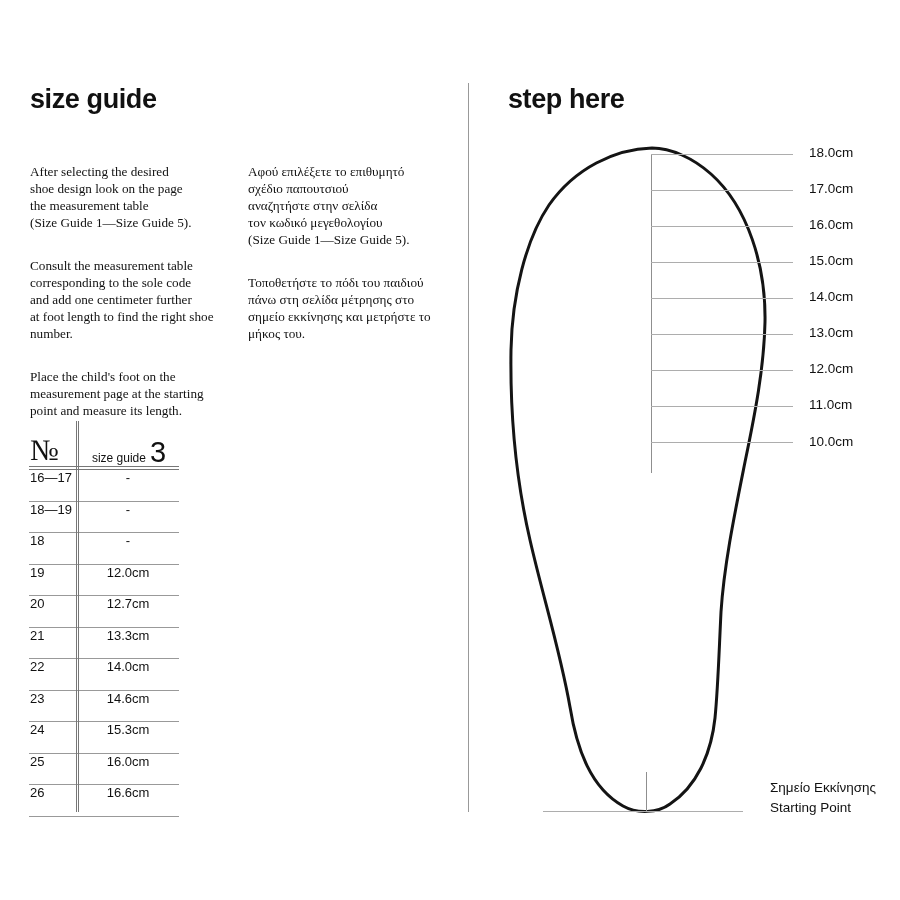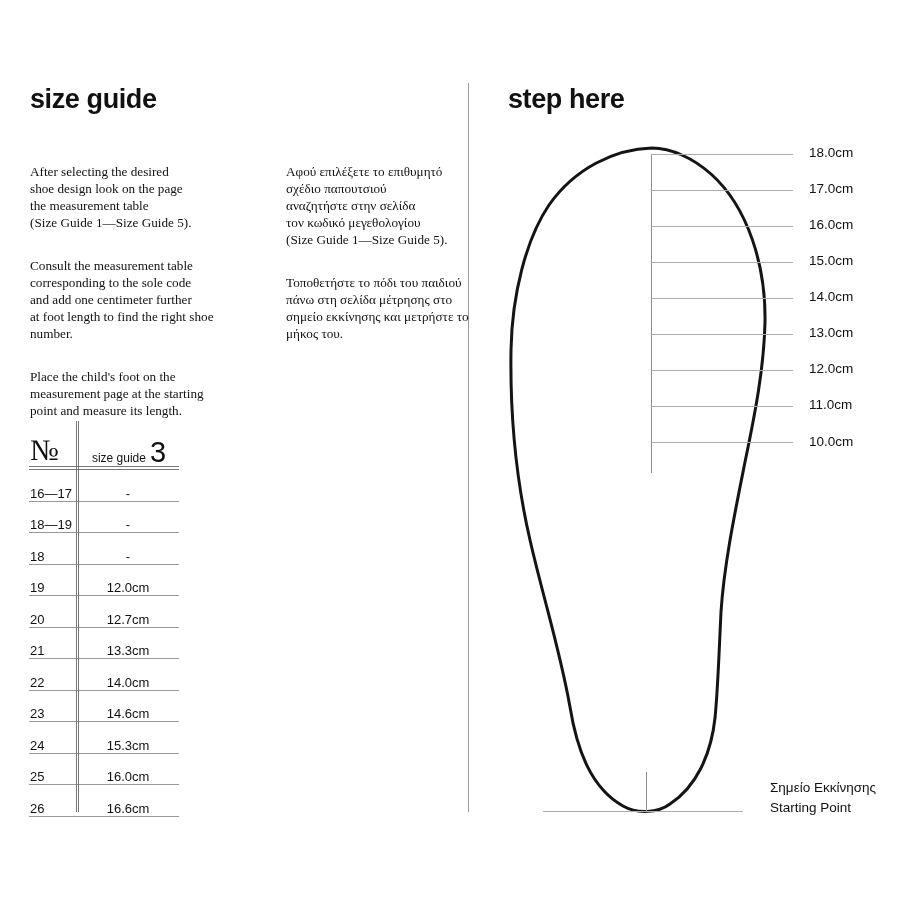--- a/index.html
+++ b/index.html
@@ -11,34 +11,34 @@
   }
   .art { position:absolute; left:0; top:0; width:900px; height:900px; pointer-events:none; }
 
   .h1 { position:absolute; top:84px; font-size:27px; font-weight:700; letter-spacing:-0.4px; }
   #h-left  { left:30px; }
   #h-right { left:508px; }
 
   .col { position:absolute; top:146px; font-size:13.2px; line-height:17px; white-space:pre-line;font-family:Liberation Serif, serif; }
   .col p { margin:0 0 9px 0; }
   #col-en { left:30px;  width:212px; }
-  #col-gr { left:248px; width:222px;margin-left:38px; }
+  #col-gr { left:248px; width:222px; }
 
   
   .table { position:absolute; left:29px; top:420px; width:150px; }
   .t-header { height:46px; position:relative; }
   .no-sym { position:absolute; left:1px; bottom:1px;
             font-family:"Liberation Serif", serif; font-size:30px; line-height:1; }
   .sg-head { position:absolute; left:50px; right:0; bottom:1px;
              display:flex; align-items:baseline; justify-content:center; gap:4px; }
   .sg-small { font-size:12px; }
   .sg-big   { font-size:29px; line-height:0.85; }
   .dbl { height:2px; border-top:1px solid #777; border-bottom:1px solid #777; }
   .t-row { box-sizing:border-box; height:31.5px; border-bottom:1px solid #999;
-           display:flex; align-items:flex-end; font-size:13px; }
+           display:flex; align-items:flex-start; font-size:13px; }
   .t-row:last-of-type { border-bottom:none; }
   .c1 { width:47px; padding-left:1px; }
   .c2 { flex:1; text-align:center; }
   .vline { position:absolute; left:47px; top:1px; height:391px; width:3px;
            border-left:1px solid #777; border-right:1px solid #777; box-sizing:border-box; }
 
   
   .cm { position:absolute; left:809px; font-size:13.5px; height:18px; }
   .sp { position:absolute; left:770px; top:778px; font-size:13.5px; line-height:20px; }
 </style>

